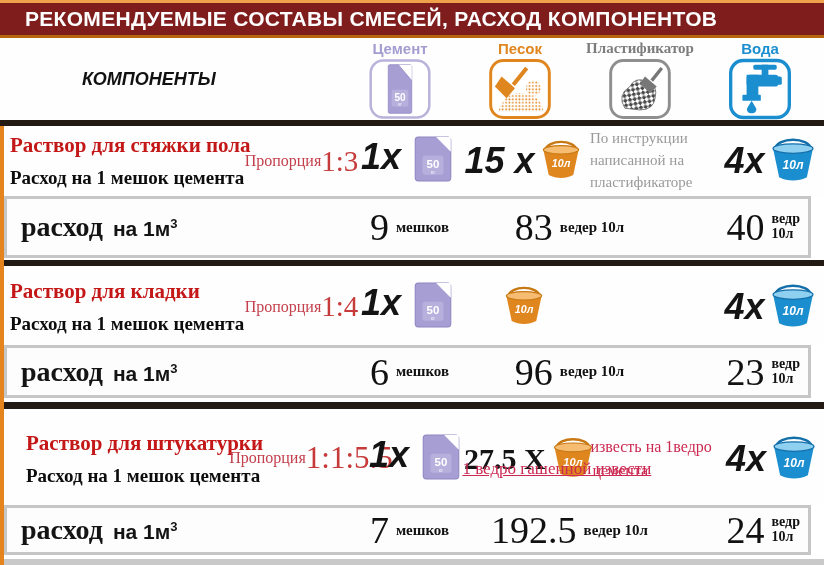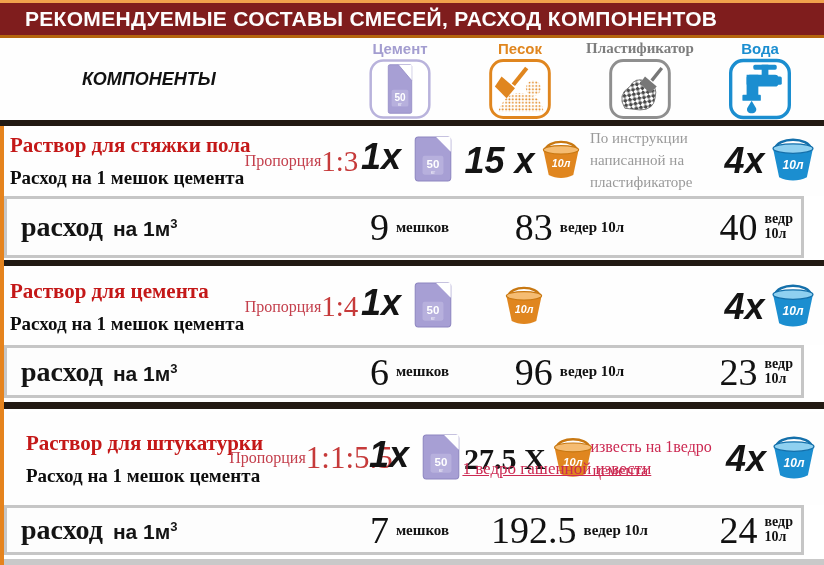--- a/index.html
+++ b/index.html
@@ -49,21 +49,21 @@
   .mix-plast { width:135px; position:relative; display:flex; flex-direction:column; justify-content:center; }
   .mix-water { width:105px; display:flex; align-items:center; justify-content:center; gap:2px; }
   .mult { font-family:"Liberation Sans", sans-serif; font-style:italic; font-weight:bold; font-size:36px; color:#141414; white-space:nowrap; }
   .mult-big { font-family:"Liberation Serif", serif; font-style:normal; font-size:30px; }
   .plast-note { color:#9a9a9a; font-size:15px; line-height:1.45; padding-left:6px; }
   .lime-note1, .lime-note2 { color:#cc2952; font-size:16px; line-height:1.5; white-space:nowrap; }
   .lime-note2 { padding-left:2px; }
   .lime-note3 { position:absolute; left:-128px; bottom:4px; color:#cc2952; font-size:17px; white-space:nowrap; text-decoration:underline; }
 
   
-  .cons { display:flex; align-items:center; background:#fdfdfd; border:3px solid #c6c6c6; margin-right:20px; }
+  .cons { display:flex; align-items:center; background:#fdfdfd; border:3px solid #c6c6c6; margin-right:13px; }
   .cons1 { height:62px; } .cons2 { height:53px; } .cons3 { height:50px; }
   .cons-label { width:335px; padding-left:14px; display:flex; align-items:baseline; gap:10px; }
   .cons-label .w1 { font-weight:bold; font-size:28px; color:#141414; }
   .cons-label .w2 { font-family:"Liberation Sans", sans-serif; font-weight:bold; font-size:21px; color:#141414; }
   .cons-label sup { font-family:"Liberation Sans", sans-serif; font-weight:bold; font-size:13px; }
   .cons-cell { display:flex; align-items:center; gap:7px; justify-content:center; }
   .cons-bags { width:135px; }
   .cons-sand { width:185px; }
   .cons-spacer { flex:1; }
   .cons-water { width:118px; justify-content:flex-end; padding-right:8px; }
@@ -241,21 +241,21 @@
         </span>
       </div>
     </div>
 
     <div class="sep sep2">
         <div class="sep-bar"></div>
       </div>
 
     <div class="mix mix2">
       <div class="mix-text">
-        <div class="sec-title">Раствор для цемента</div>
+        <div class="sec-title">Раствор для кладки</div>
         <div class="sec-sub">Расход на 1 мешок цемента</div>
       </div>
       <div class="mix-prop">
         <div class="prop-label">Пропорция</div>
         <div class="prop-value">1:4</div>
       </div>
       <div class="mix-cement">
         <span class="mult">1х</span>
         <span>
           <svg viewBox="0 0 36 44" width="38" height="46">

